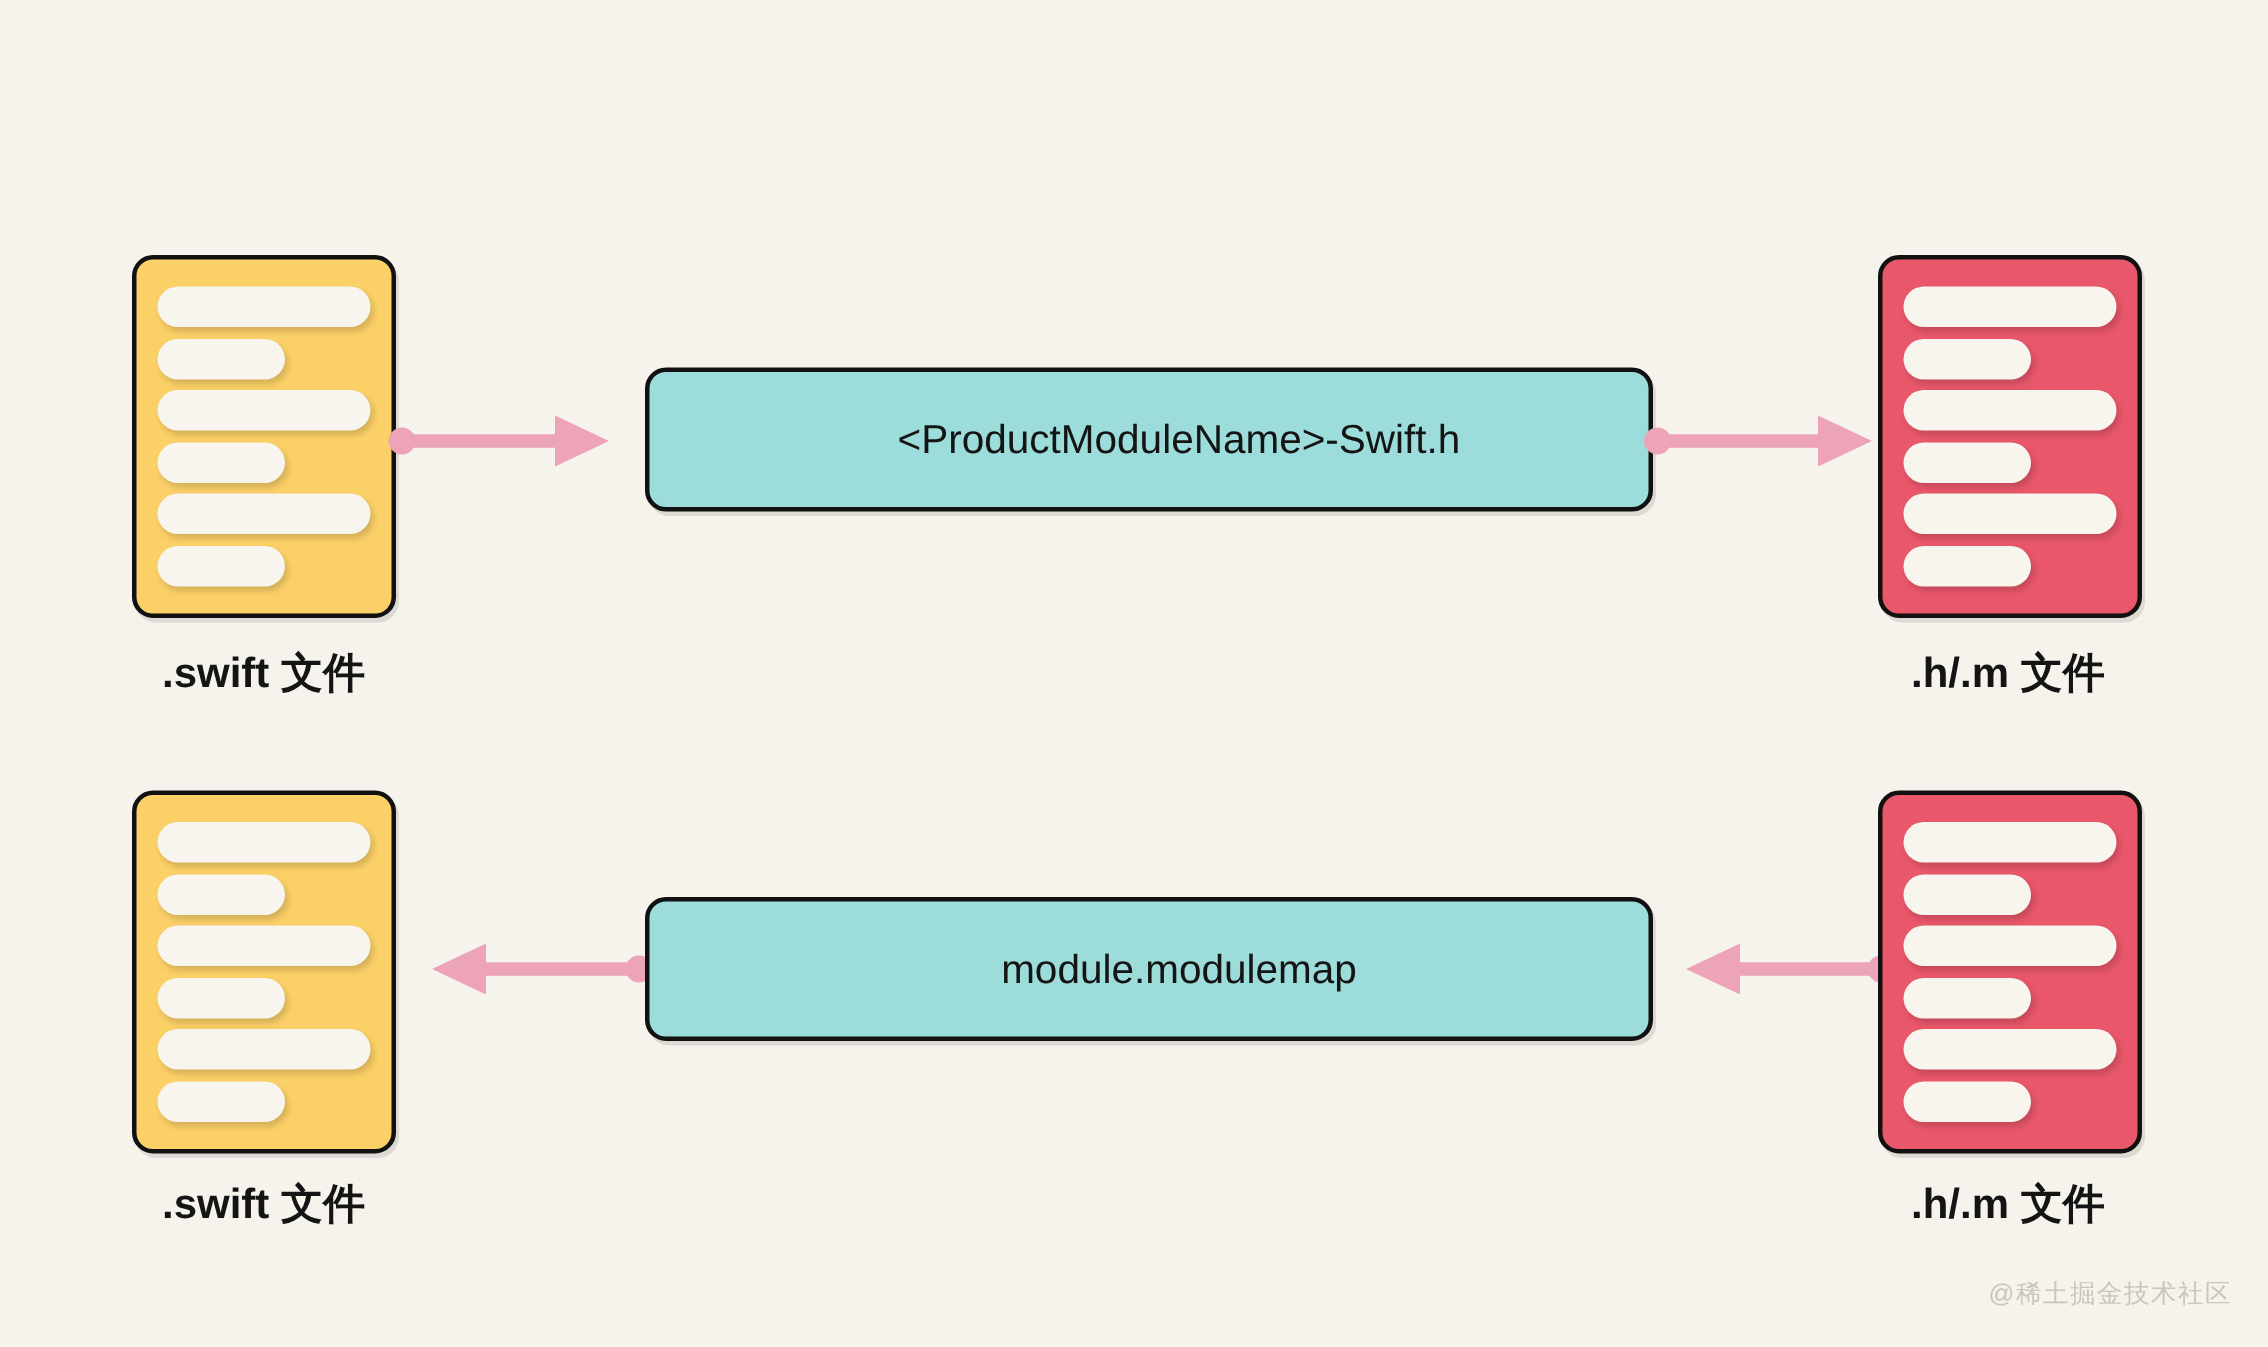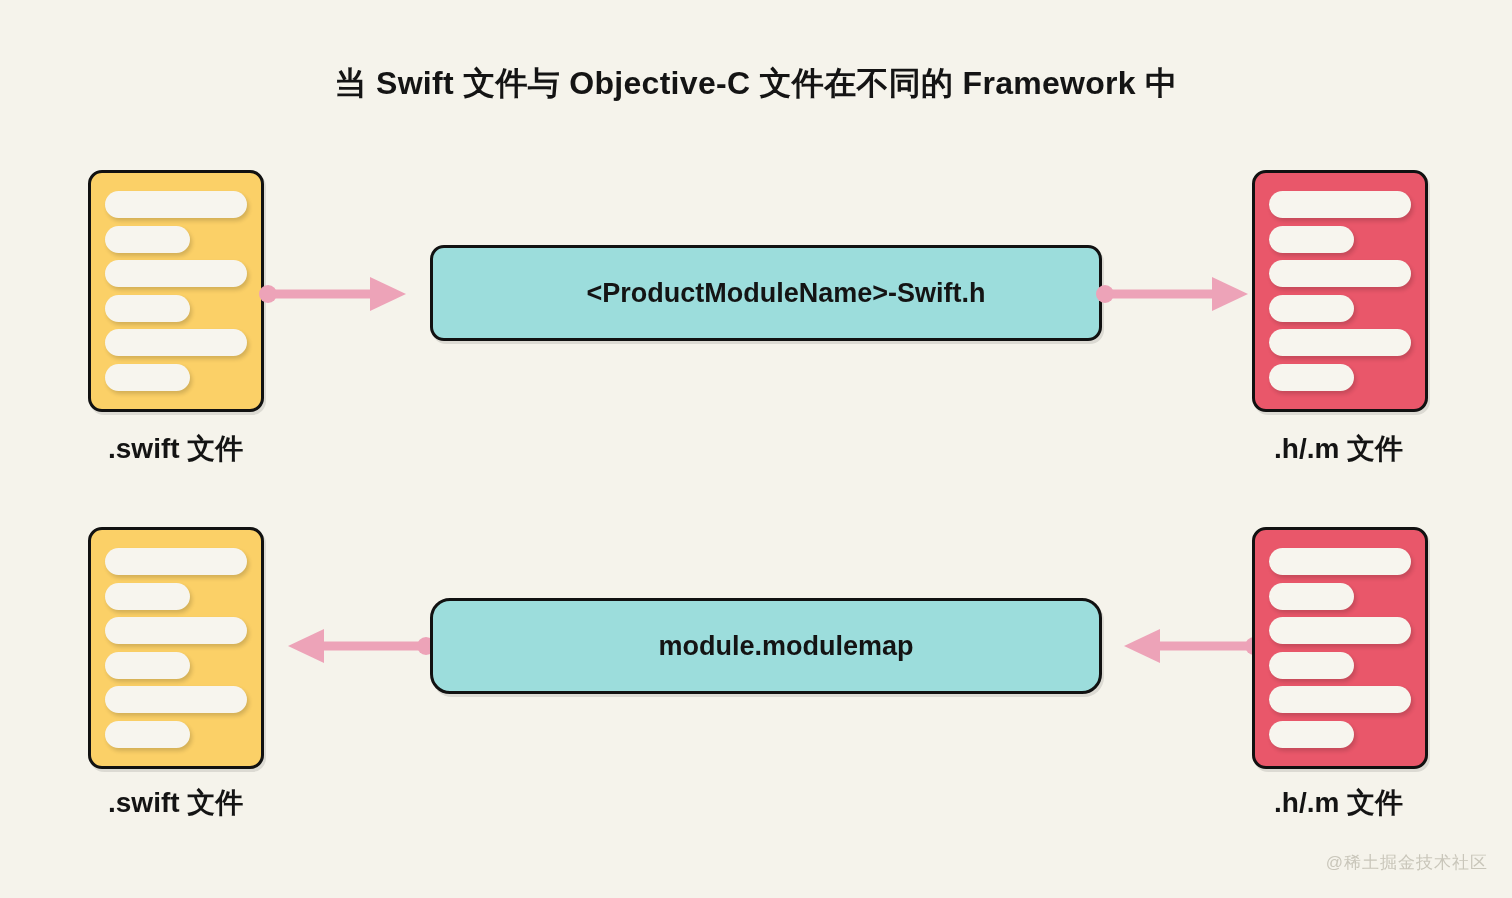--- a/index.html
+++ b/index.html
@@ -74,21 +74,21 @@
     border: 3px solid #111111;
     border-radius: 14px;
     box-sizing: border-box;
     display: flex;
     align-items: center;
     justify-content: center;
     box-shadow: 2px 3px 0 rgba(0,0,0,0.10);
   }
   .teal-node .node-label {
     font-size: 27px;
-    font-weight: bold;
+    font-weight: normal;
     color: #141414;
     white-space: nowrap;
     margin-left: 40px;
   }
 
   
   .arrow {
     position: absolute;
     height: 40px;
     display: block;
@@ -103,21 +103,20 @@
     color: #C9C6BA;
     white-space: nowrap;
     letter-spacing: 1px;
   }
 </style>
 </head>
 <body>
 
 <div id="canvas">
 
-  <div class="title">当 Swift 文件与 Objective-C 文件在不同的 Framework 中</div>
 
   <div class="file-card yellow" style="left:88px; top:170px; width:176px; height:242px;">
     <div class="bar long"></div>
     <div class="bar short"></div>
     <div class="bar long"></div>
     <div class="bar short"></div>
     <div class="bar long"></div>
     <div class="bar short"></div>
   </div>
   <div class="card-caption" style="left:108px; top:430px;">.swift 文件</div>
@@ -157,21 +156,21 @@
     <div class="bar short"></div>
   </div>
   <div class="card-caption" style="left:108px; top:784px;">.swift 文件</div>
 
   <svg class="arrow" style="left:288px; top:626px; width:148px; height:40px;" viewBox="0 0 148 40" xmlns="http://www.w3.org/2000/svg">
     <circle cx="138" cy="20" r="9" fill="#EDA3B8"></circle>
     <rect x="30" y="15.5" width="108" height="9" fill="#EDA3B8"></rect>
     <polygon points="36,3 0,20 36,37" fill="#EDA3B8"></polygon>
   </svg>
 
-  <div class="teal-node" style="left:430px; top:598px; width:672px; height:96px;border-radius:20px;">
+  <div class="teal-node" style="left:430px; top:598px; width:672px; height:96px;">
     <span class="node-label">module.modulemap</span>
   </div>
 
   <svg class="arrow" style="left:1124px; top:626px; width:140px; height:40px;" viewBox="0 0 140 40" xmlns="http://www.w3.org/2000/svg">
     <circle cx="130" cy="20" r="9" fill="#EDA3B8"></circle>
     <rect x="30" y="15.5" width="100" height="9" fill="#EDA3B8"></rect>
     <polygon points="36,3 0,20 36,37" fill="#EDA3B8"></polygon>
   </svg>
 
   <div class="file-card red" style="left:1252px; top:527px; width:176px; height:242px;">

